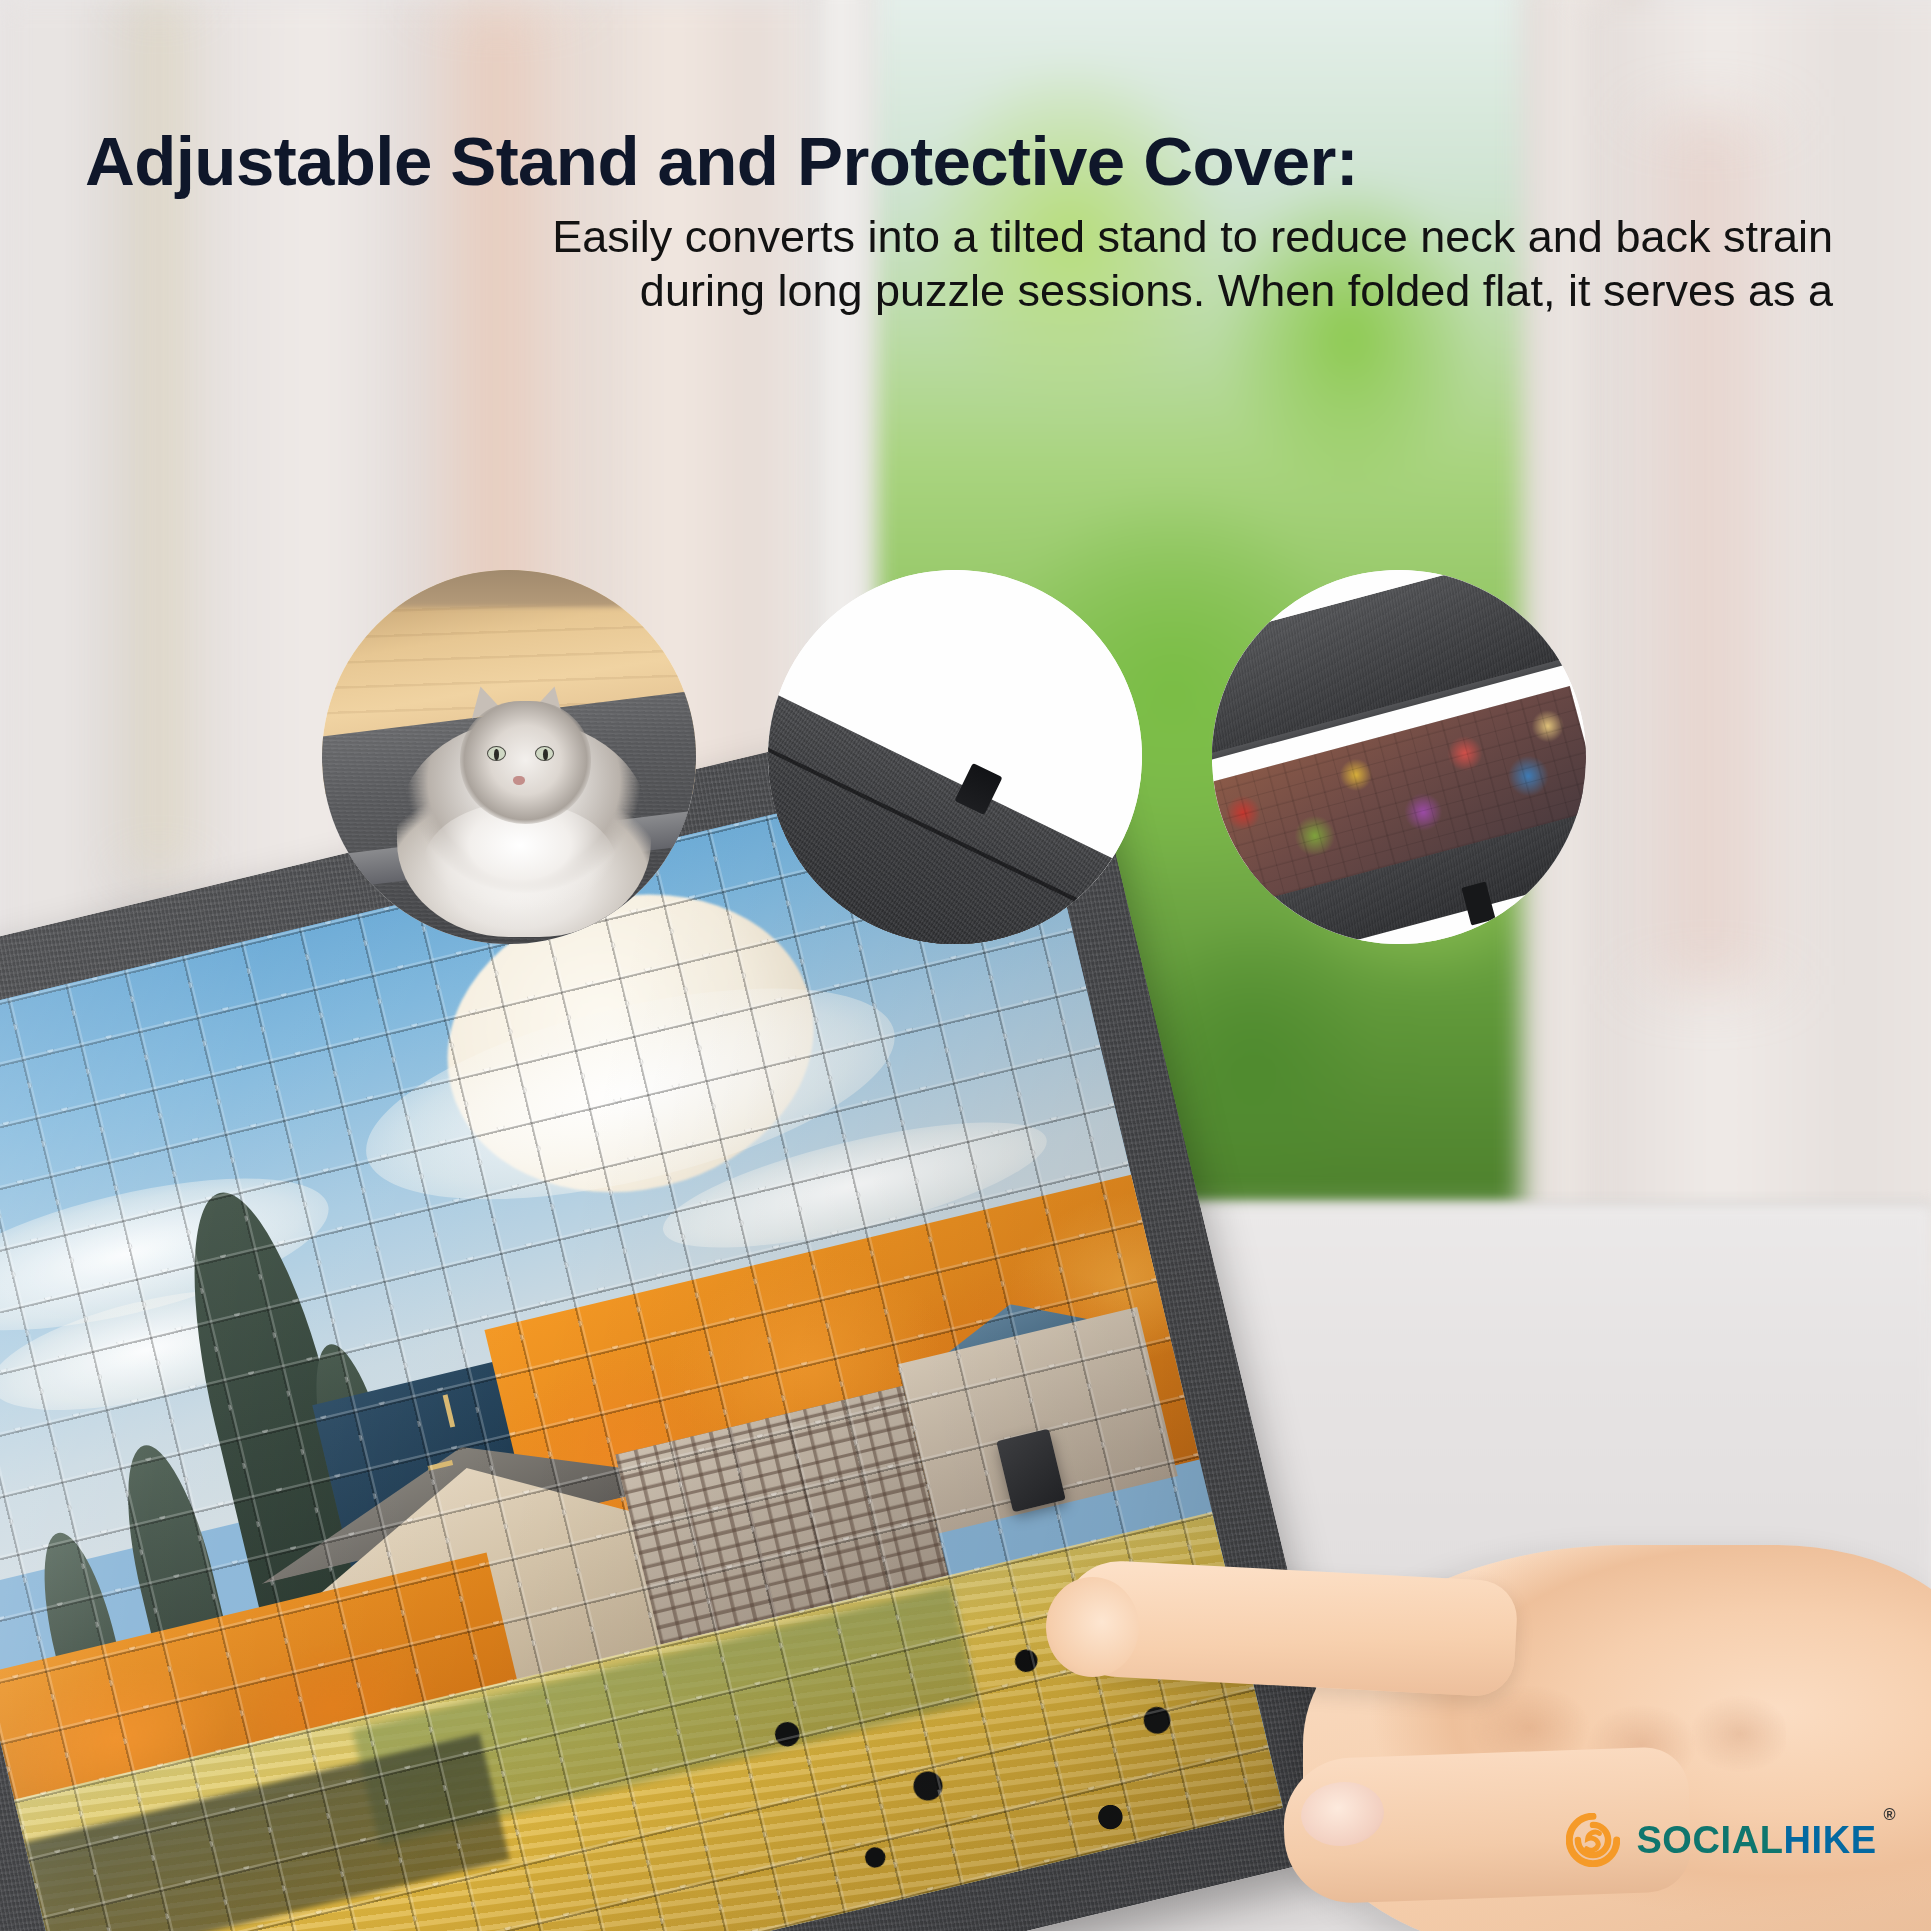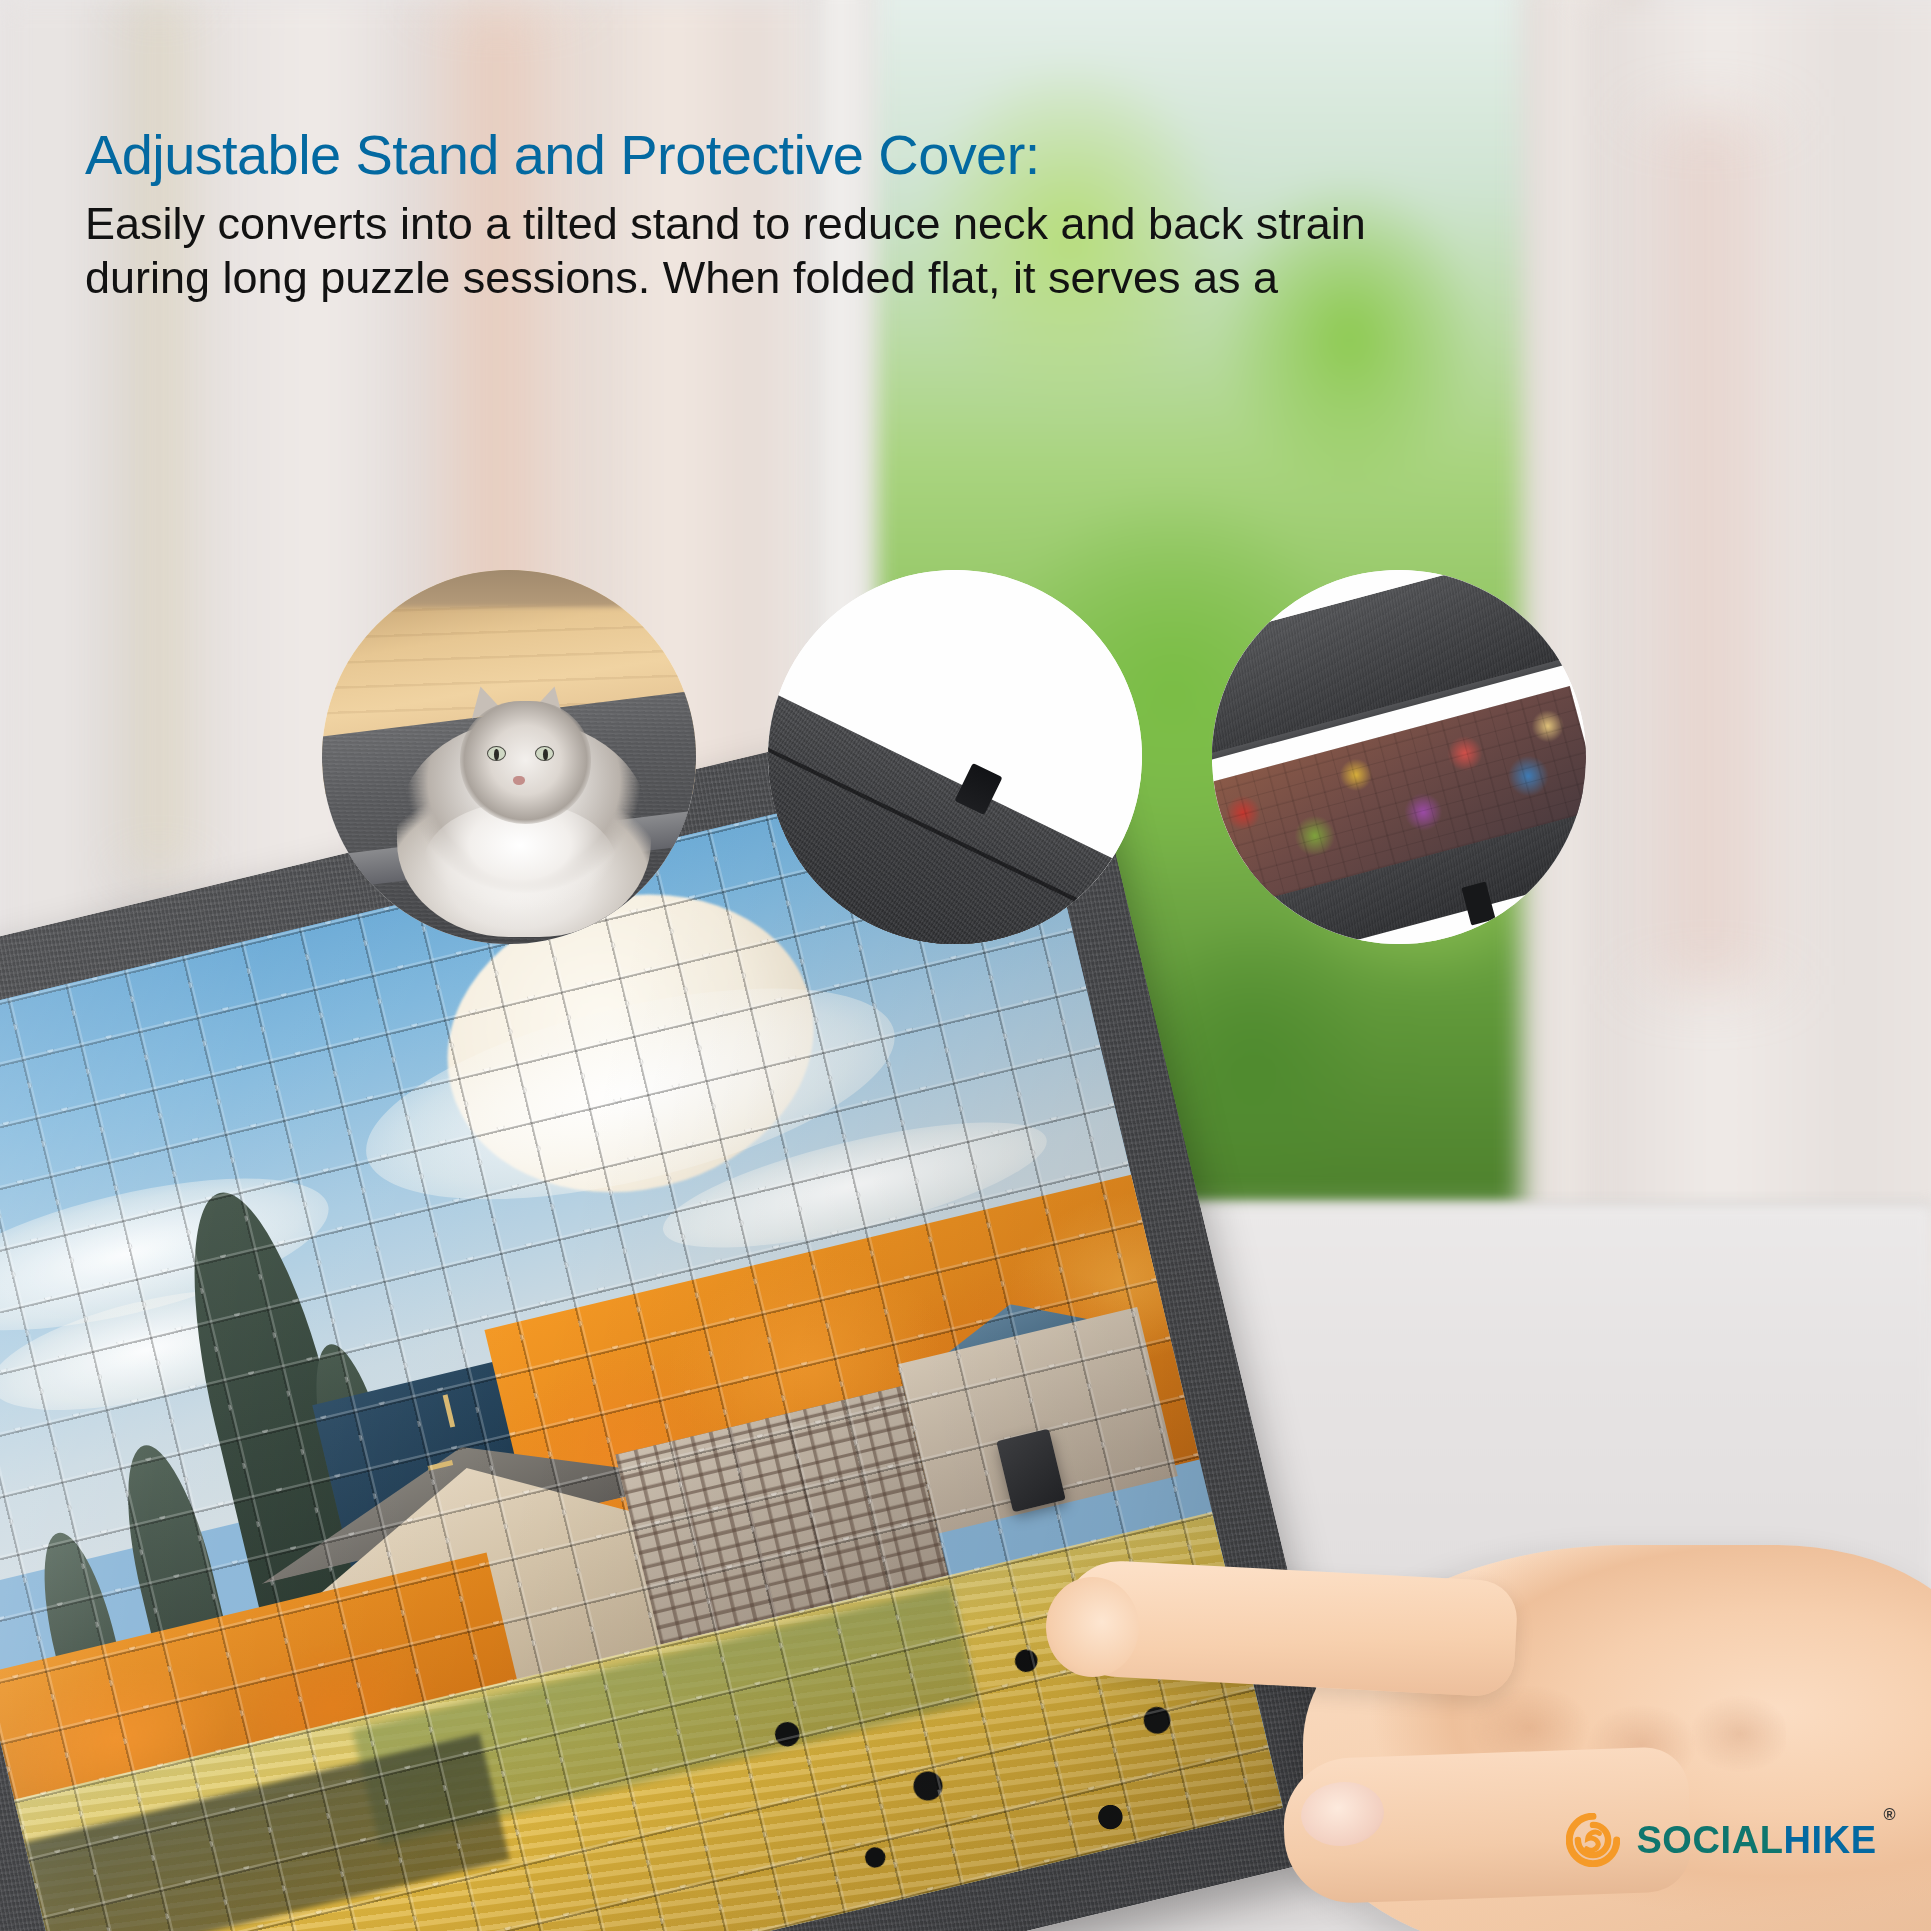--- a/index.html
+++ b/index.html
@@ -92,36 +92,36 @@
     background:linear-gradient(180deg,#cdcac8,#ecebe9);
     filter:blur(5.8px);
   }
 
   
   .header {
     position:absolute; left:85px; top:127px; width:1777px;
     z-index:20;
   }
   .headline {
-    font-size:56px;
-    font-weight:400;
+    font-size:69px;
+    font-weight:700;
     letter-spacing:-0.6px;
     line-height:1.0;
-    color:#0369a1;
+    color:#0f172a;
     white-space:nowrap;
   }
   .subcopy {
     margin-top:13.5px;
     font-size:45px;
     line-height:1.22;
     color:#121212;
     font-weight:400;
     max-width:1748px;
   }
-  .subcopy .ln { display:block; white-space:nowrap; }
+  .subcopy .ln { display:block; white-space:nowrap;text-align:right; }
 
   
   .thumbs { position:absolute; left:0; top:0; width:1931px; height:1931px; z-index:18; }
   .thumb {
     position:absolute;
     border-radius:50%;
     overflow:hidden;
     background:#ffffff;
   }
   .thumb .inner { position:absolute; inset:0; }

